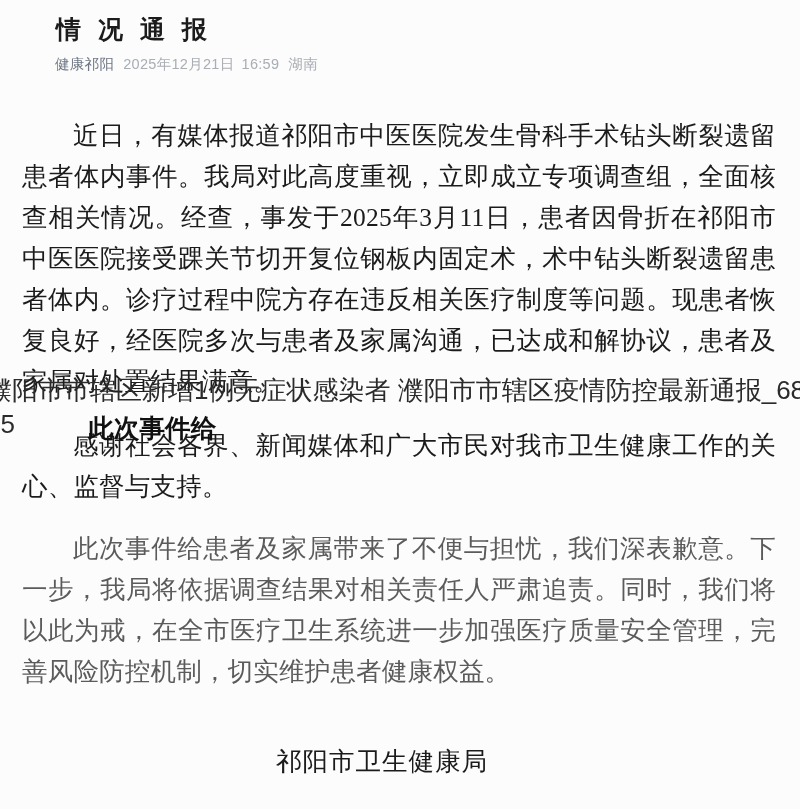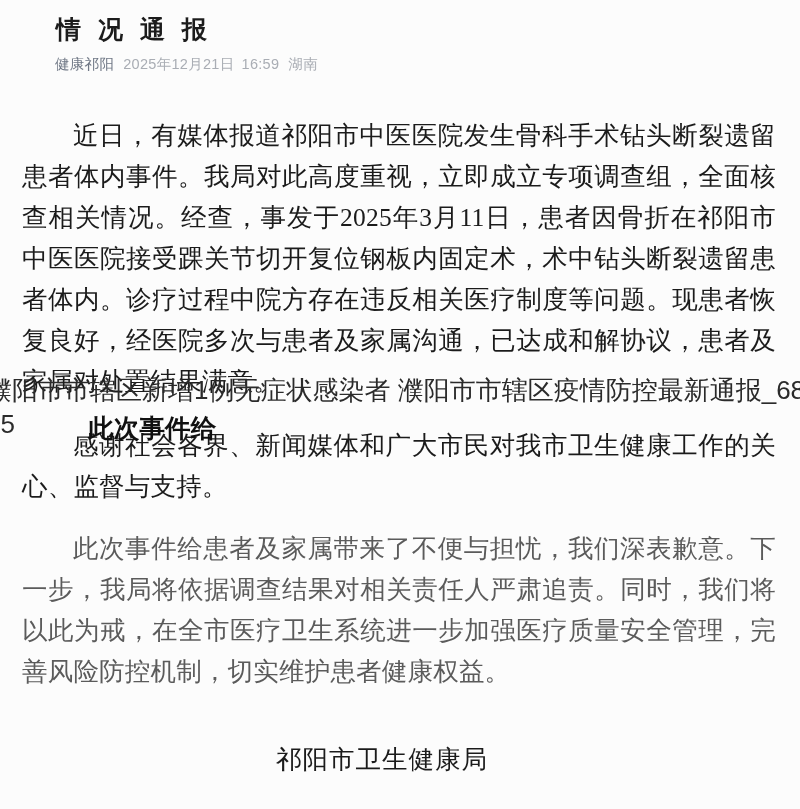--- a/index.html
+++ b/index.html
@@ -81,21 +81,21 @@
     letter-spacing: .2px;
   }
   .doc-para.p2 { padding-top: 5px; }
   .doc-para.p3 { padding-top: 7px; }
   .doc-para.faded { color: #5b5b5b; }
 
   
   .doc-signature {
     margin: 0;
     padding-top: 33px;
-    font-family: Liberation Mono, monospace;
+    font-family: Liberation Sans, sans-serif;
     font-size: 25.5px;
     line-height: 41px;
     color: #1b1b1b;
     text-align: center;
     letter-spacing: 1px;
     padding-right: 36px;
   }
   .doc-date {
     margin: 0;
     padding-top: 24px;

